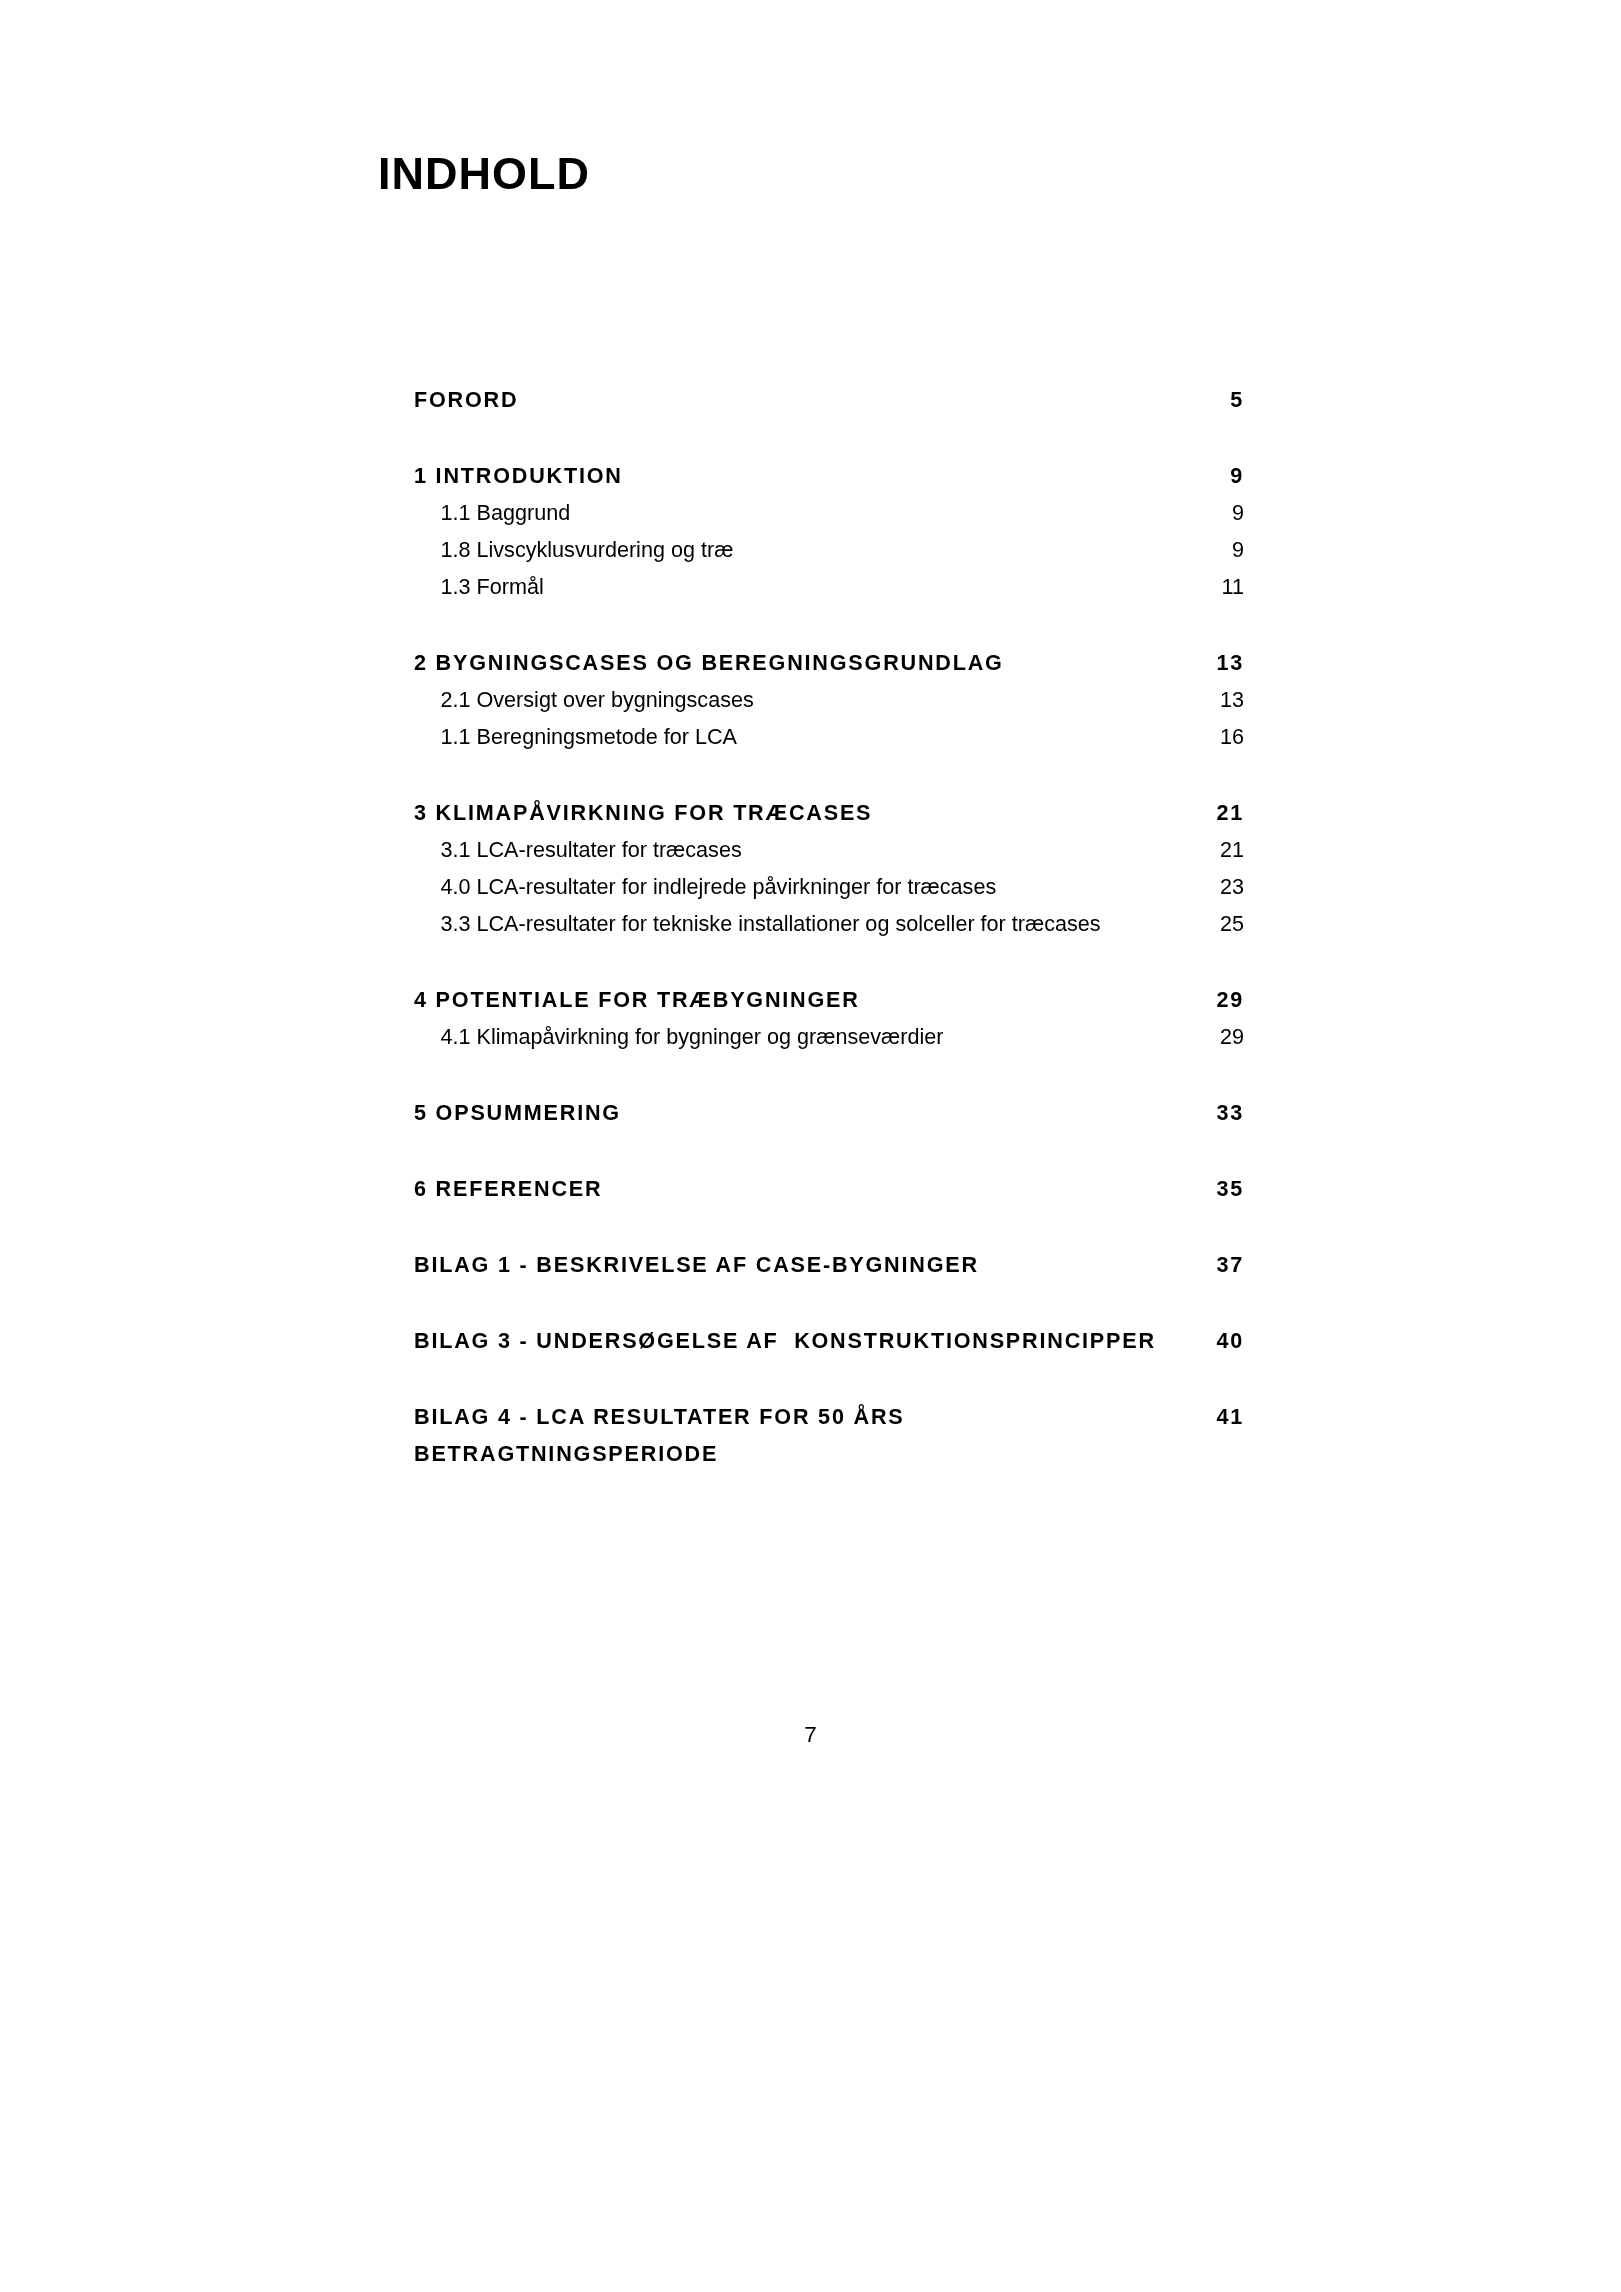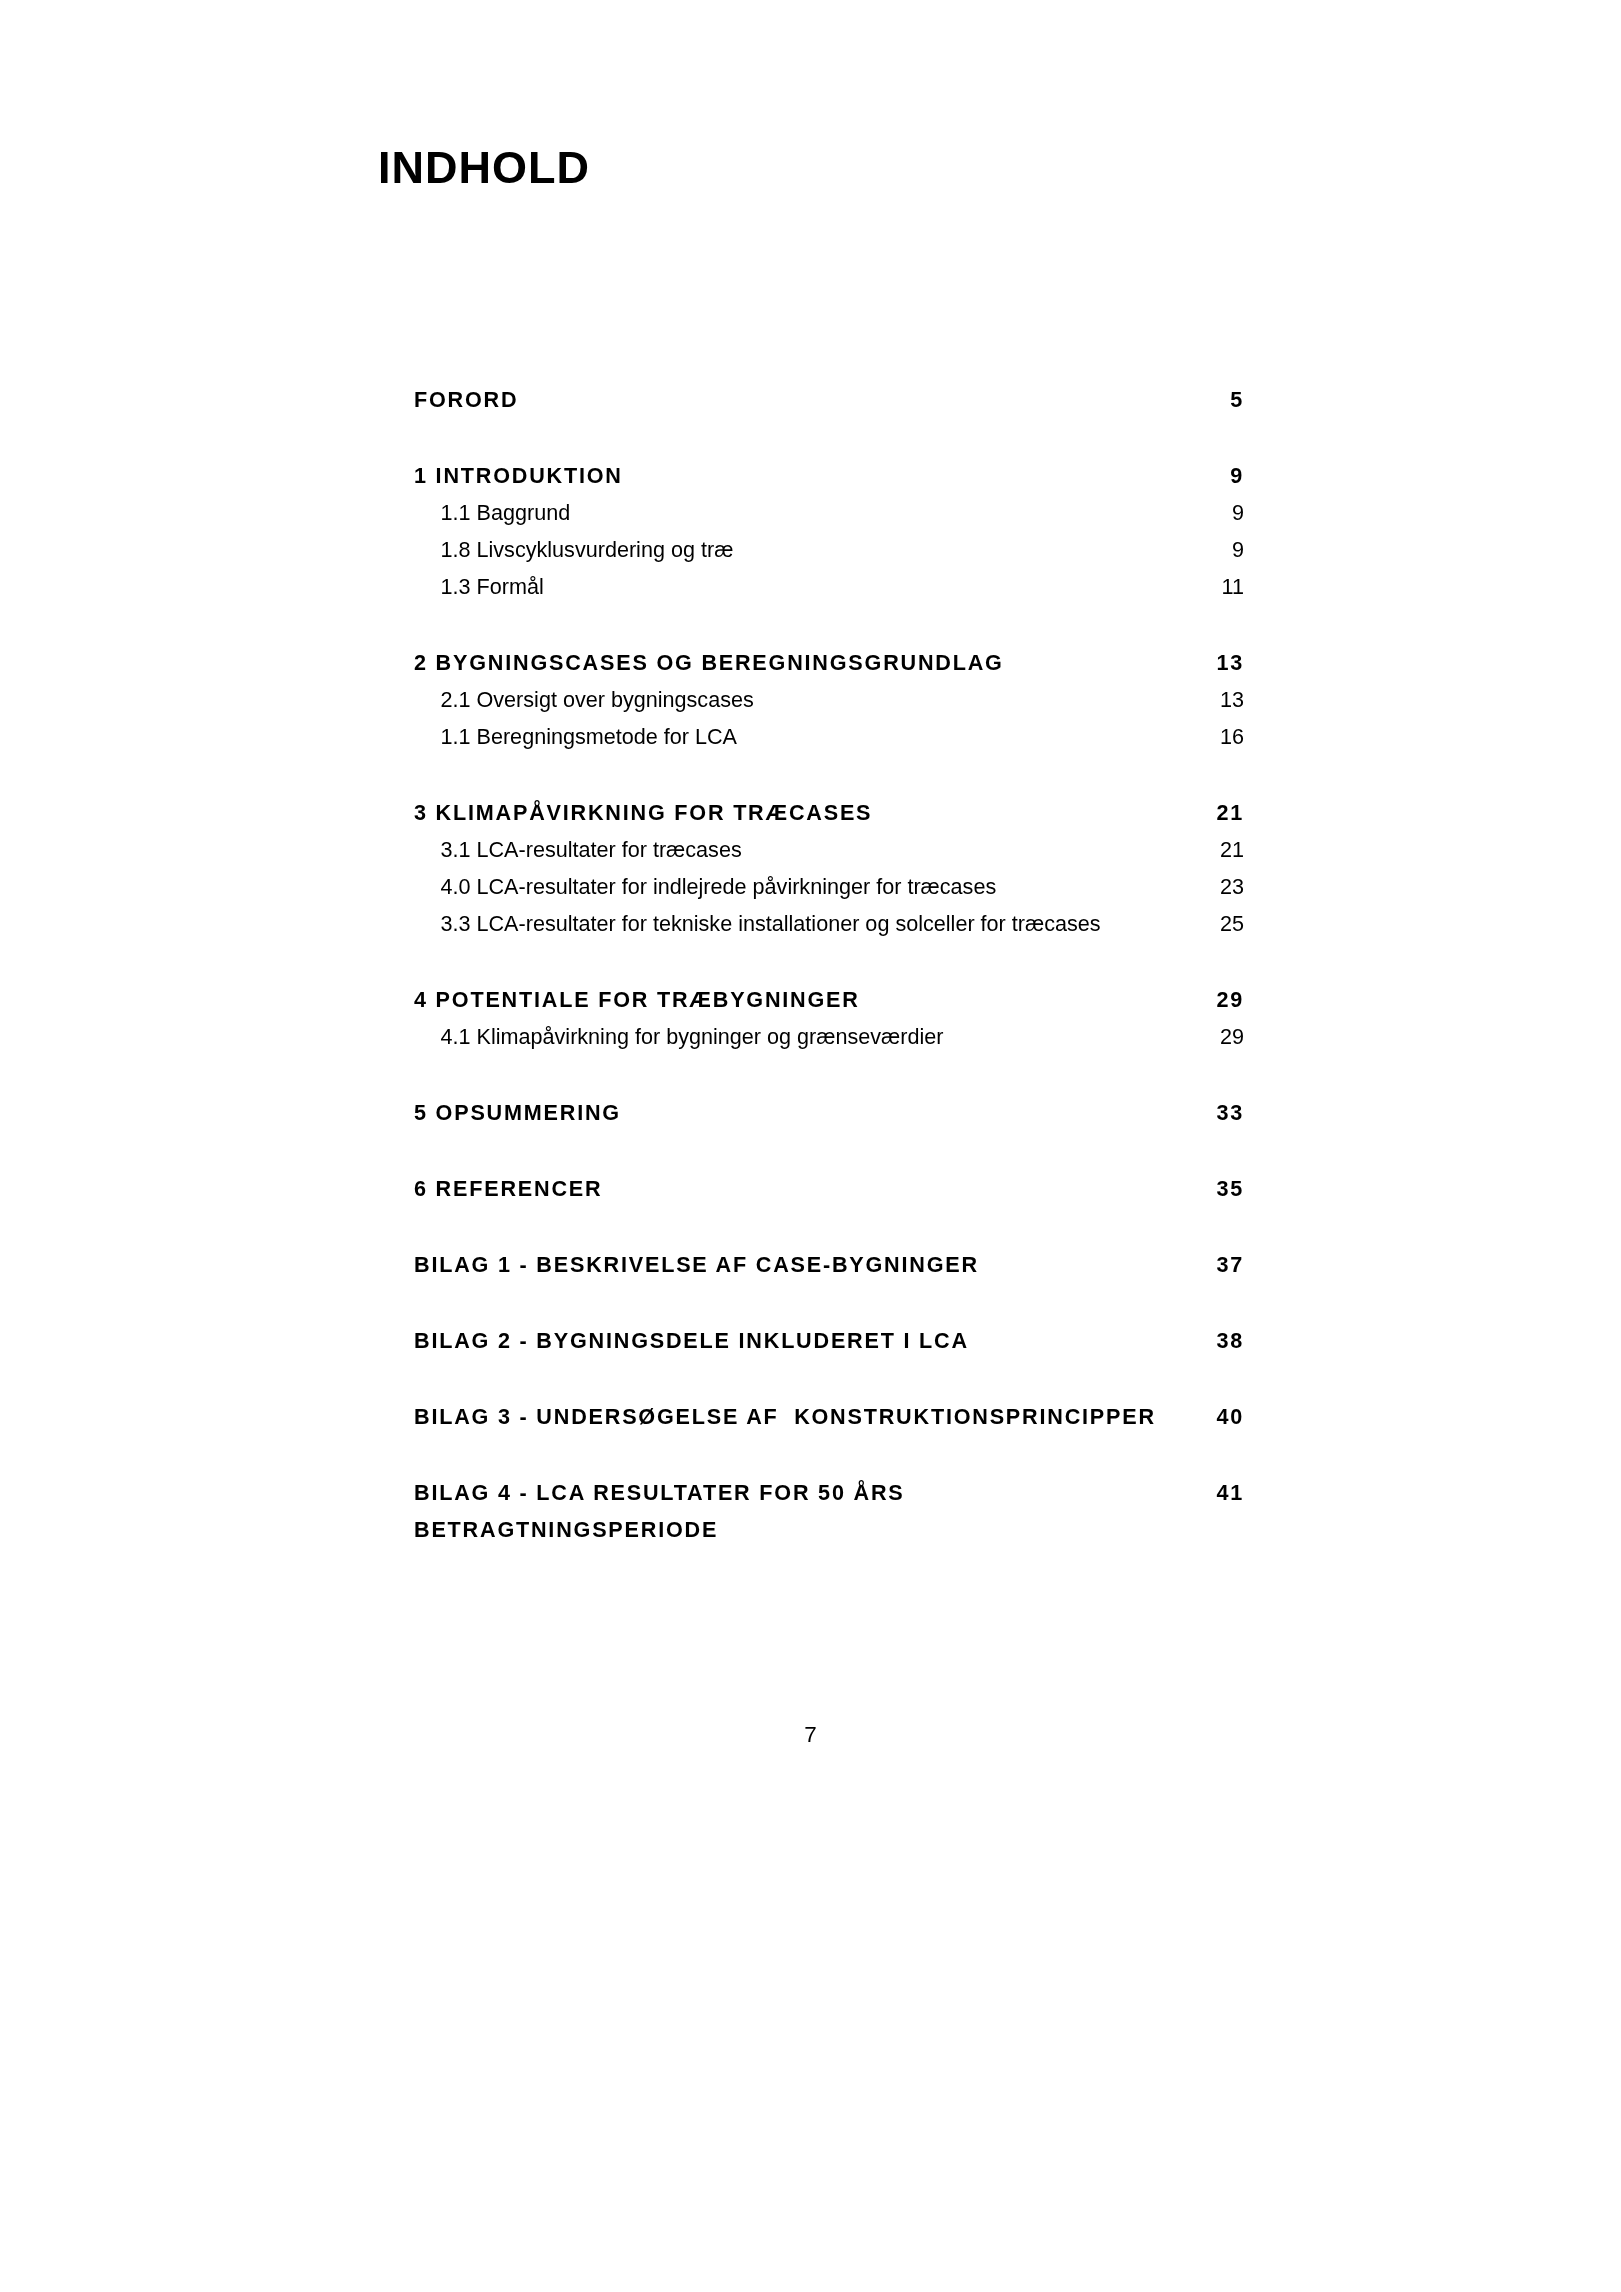--- a/index.html
+++ b/index.html
@@ -8,21 +8,21 @@
       width: 1621px;
       height: 2293px;
       background: #ffffff;
       font-family: "Liberation Sans", sans-serif;
       color: #000000;
       overflow: hidden;
     }
     .doc-title {
       position: absolute;
       left: 378px;
-      top: 143px;
+      top: 149px;
       font-size: 45px;
       font-weight: bold;
       letter-spacing: 1px;
       line-height: 1.1;
       text-align: right;
     }
     .toc {
       position: absolute;
       left: 378px;
       top: 381px;
@@ -132,24 +132,20 @@
     <div class="row head gap">
       <span class="label">6 REFERENCER</span>
       <span class="pagenum">35</span>
     </div>
 
     <div class="row head gap">
       <span class="label">BILAG 1 - BESKRIVELSE AF CASE-BYGNINGER</span>
       <span class="pagenum">37</span>
     </div>
 
-    <div class="row head gap">
-      <span class="label">BILAG 2 - BYGNINGSDELE INKLUDERET I LCA</span>
-      <span class="pagenum">38</span>
-    </div>
 
     <div class="row head gap">
       <span class="label">BILAG 3 - UNDERSØGELSE AF  KONSTRUKTIONSPRINCIPPER</span>
       <span class="pagenum">40</span>
     </div>
 
     <div class="row head gap">
       <span class="label">BILAG 4 - LCA RESULTATER FOR 50 ÅRS BETRAGTNINGSPERIODE</span>
       <span class="pagenum">41</span>
     </div>

